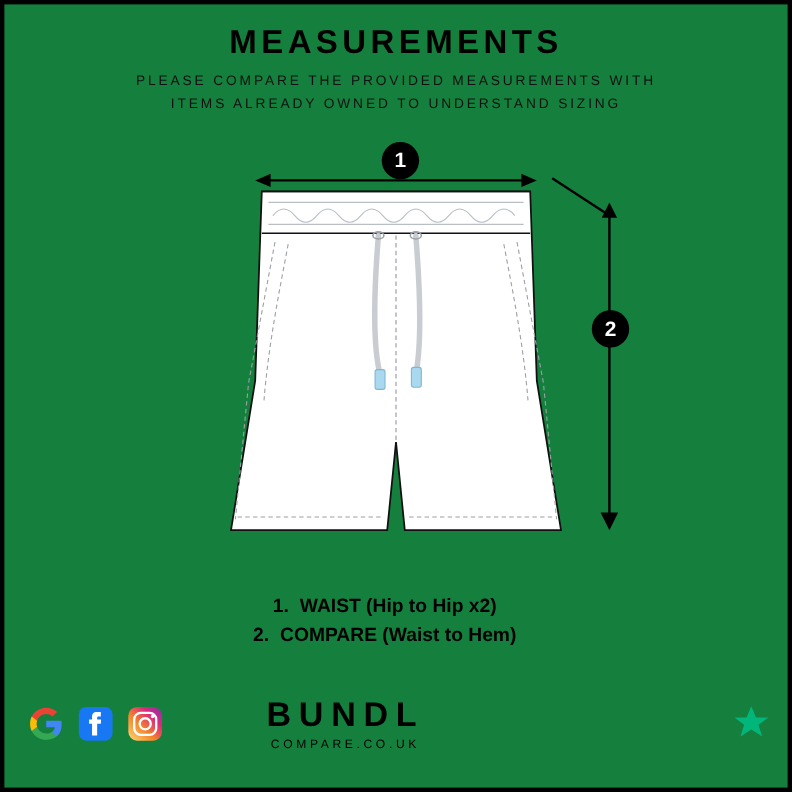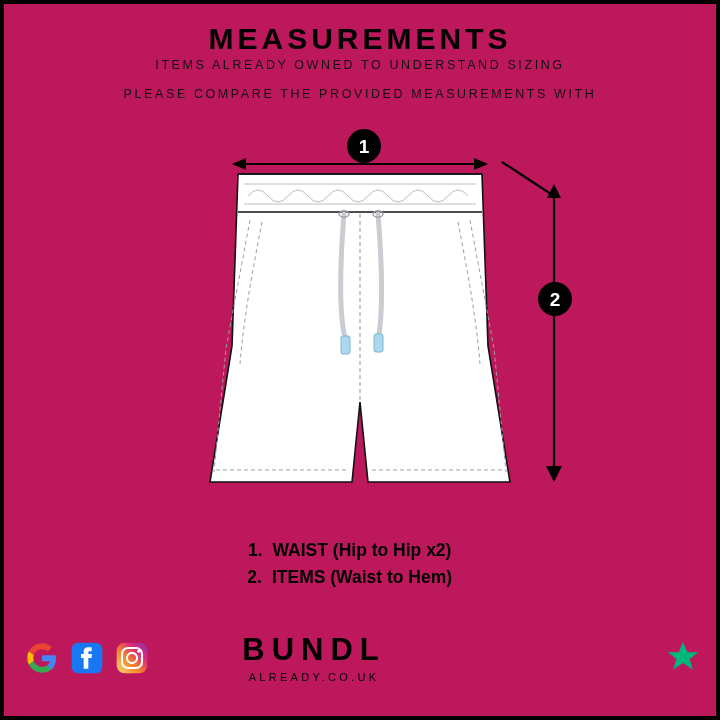--- a/index.html
+++ b/index.html
@@ -10,21 +10,21 @@
   body {
     width: 720px;
     height: 720px;
     font-family: "Liberation Sans", sans-serif;
     overflow: hidden;
   }
   .page {
     position: relative;
     width: 720px;
     height: 720px;
-    background: #be185d;
+    background: #15803d;
     box-sizing: border-box;
     border: 4px solid #000000;
   }
 
   
   .header {
     position: absolute;
     top: 18px;
     left: 0;
     width: 712px;
@@ -154,22 +154,22 @@
   }
 </style>
 </head>
 <body>
 
 <div class="page">
 
   <div class="header">
     <div class="title">MEASUREMENTS</div>
     <div>
+      <div class="subtitle">PLEASE COMPARE THE PROVIDED MEASUREMENTS WITH</div>
       <div class="subtitle" style="margin-top:0;">ITEMS ALREADY OWNED TO UNDERSTAND SIZING</div>
-      <div class="subtitle">PLEASE COMPARE THE PROVIDED MEASUREMENTS WITH</div>
     </div>
   </div>
 
   <div class="diagram">
     <svg width="712" height="400" viewBox="0 0 712 400">
 
       <g stroke="#000" stroke-width="2.2" fill="none">
         <line x1="234" y1="50" x2="478" y2="50"></line>
         <polygon points="228,50 242,44 242,56" fill="#000" stroke="none"></polygon>
         <polygon points="484,50 470,44 470,56" fill="#000" stroke="none"></polygon>
@@ -228,21 +228,21 @@
 
     <div class="badge badge-1">1</div>
     <div class="badge badge-2">2</div>
   </div>
 
   <div class="legend">
     <div class="legend-row">
       <span class="legend-num">1.</span><span>WAIST (Hip to Hip x2)</span>
     </div>
     <div class="legend-row">
-      <span class="legend-num">2.</span><span>ITEMS (Waist to Hem)</span>
+      <span class="legend-num">2.</span><span>COMPARE (Waist to Hem)</span>
     </div>
   </div>
 
   <div class="footer">
 
     <div class="socials">
       <span class="social">
         <svg width="32" height="32" viewBox="0 0 48 48">
           <path fill="#4285F4" d="M45.1 24.5c0-1.6-.1-3.2-.4-4.7H24v9h11.9c-.5 2.8-2.1 5.1-4.4 6.7v5.6h7.1c4.2-3.8 6.5-9.5 6.5-16.6z"></path>
           <path fill="#34A853" d="M24 46c5.9 0 10.9-2 14.6-5.3l-7.1-5.6c-2 1.3-4.5 2.1-7.5 2.1-5.8 0-10.7-3.9-12.4-9.1H4.2v5.7C7.9 41.2 15.4 46 24 46z"></path>
@@ -269,21 +269,21 @@
           <rect x="1" y="1" width="46" height="46" rx="12" fill="url(#igGrad)"></rect>
           <rect x="9" y="9" width="30" height="30" rx="9" fill="none" stroke="#fff" stroke-width="3.2"></rect>
           <circle cx="24" cy="24" r="7.6" fill="none" stroke="#fff" stroke-width="3.2"></circle>
           <circle cx="34" cy="14" r="2.3" fill="#fff"></circle>
         </svg>
       </span>
     </div>
 
     <div class="brand">
       <div class="brand-name">BUNDL</div>
-      <div class="brand-sub">ALREADY.CO.UK</div>
+      <div class="brand-sub">COMPARE.CO.UK</div>
     </div>
 
     <div class="trustpilot">
       <span>
         <svg width="34" height="34" viewBox="0 0 34 34">
           <polygon points="17,2 21.3,12.3 32.4,12.3 23.5,18.9 26.9,29.6 17,23.1 7.1,29.6 10.5,18.9 1.6,12.3 12.7,12.3" fill="#00b67a"></polygon>
         </svg>
       </span>
     </div>
 

